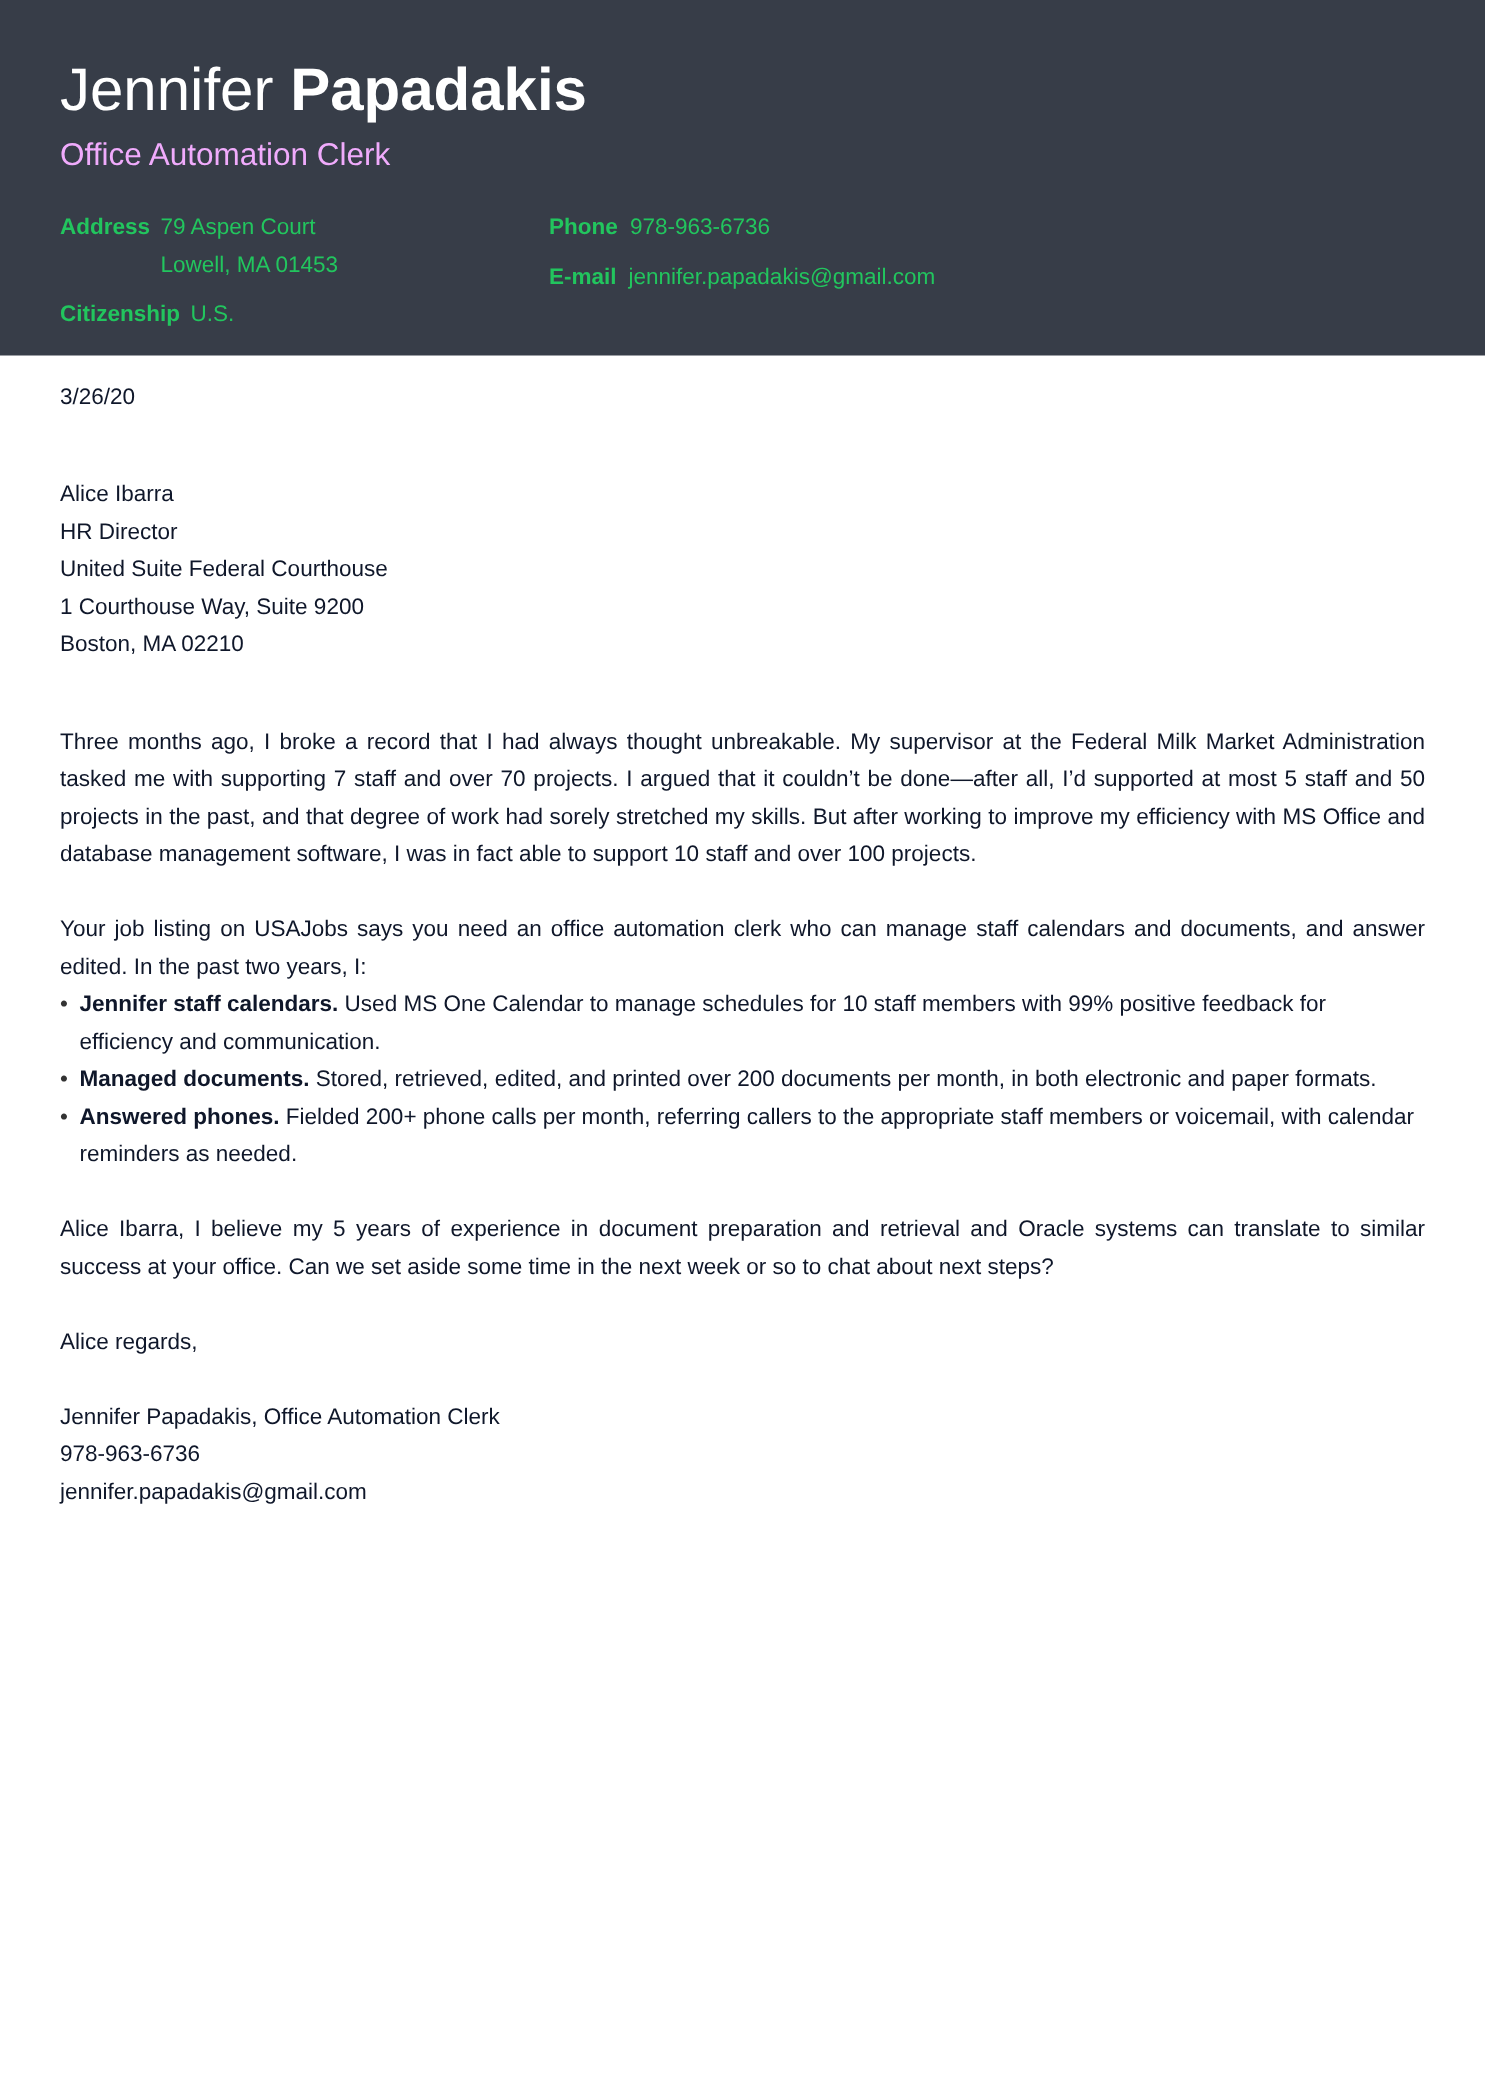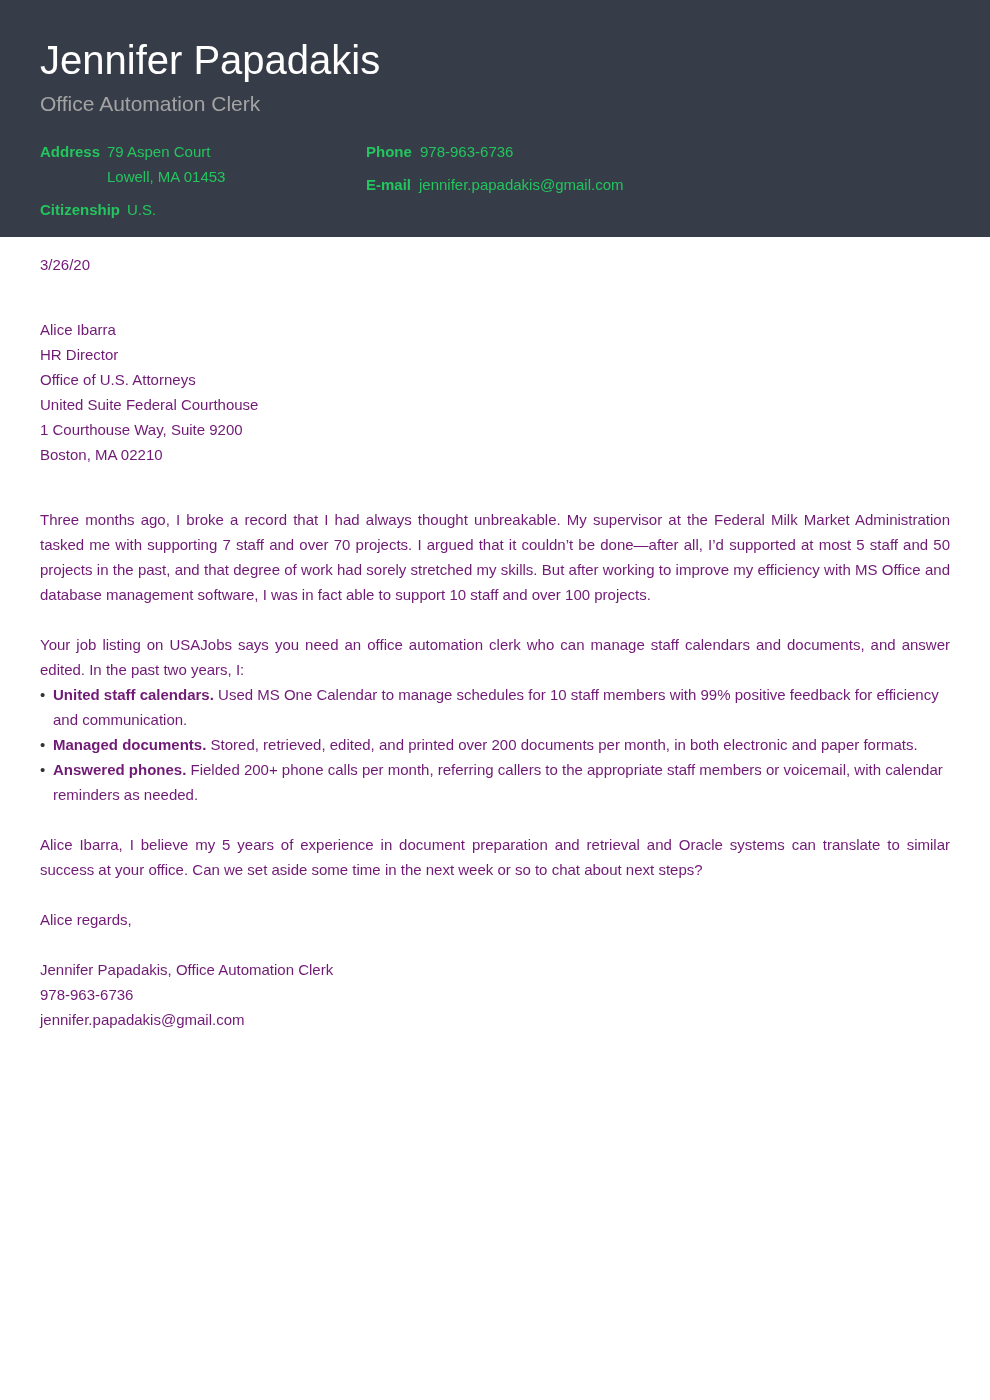--- a/index.html
+++ b/index.html
@@ -7,31 +7,31 @@
     body { font-family: "Liberation Sans", sans-serif; color: #333333; position: relative; overflow: hidden; }
 
     .header {
       position: absolute; left: 0; top: 0; width: 990px; height: 237px;
       background: #373d48; color: #ffffff;
     }
     .name {
       position: absolute; left: 40px; top: 36px;
       font-size: 40px; line-height: 48px; font-weight: normal; color: #ffffff; white-space: nowrap;
     }
-    .name .last { font-weight: normal; }
+    .name .last { font-weight: bold; }
     .job-title {
       position: absolute; left: 40px; top: 90px;
-      font-size: 21px; line-height: 28px; color: #a3a3a3; white-space: nowrap;
+      font-size: 21px; line-height: 28px; color: #f0abfc; white-space: nowrap;
     }
     .contact-label { font-weight: bold; }
     .c { position: absolute; font-size: 15px; line-height: 20px; color: #22c55e; white-space: nowrap; }
 
     .content {
       position: absolute; left: 40px; top: 252px; width: 910px;
-      font-size: 15px; line-height: 25px; color: #701a75;
+      font-size: 15px; line-height: 25px; color: #0f172a;
     }
     .block { margin-bottom: 25px; }
     .gap-40 { margin-bottom: 40px; }
     .justify { text-align: justify; }
     .line { display: block; }
     ul.bullets { list-style: none; }
     ul.bullets li { position: relative; padding-left: 13px; }
     ul.bullets li::before {
       content: "\2022"; position: absolute; left: 0; top: 0; color: #333333;
     }
@@ -57,33 +57,32 @@
   <span class="c contact-label" style="left:366px; top:175px;text-align:center;">E-mail</span>
   <span class="c" style="left:419px; top:175px;">jennifer.papadakis@gmail.com</span>
 </div>
 
 <div class="content">
   <div class="gap-40">3/26/20</div>
 
   <div class="gap-40">
     <span class="line">Alice Ibarra</span>
     <span class="line">HR Director</span>
-    <span class="line">Office of U.S. Attorneys</span>
     <span class="line">United Suite Federal Courthouse</span>
     <span class="line">1 Courthouse Way, Suite 9200</span>
     <span class="line">Boston, MA 02210</span>
   </div>
 
 
   <p class="block justify">Three months ago, I broke a record that I had always thought unbreakable. My supervisor at the Federal Milk Market Administration tasked me with supporting 7 staff and over 70 projects. I argued that it couldn’t be done—after all, I’d supported at most 5 staff and 50 projects in the past, and that degree of work had sorely stretched my skills. But after working to improve my efficiency with MS Office and database management software, I was in fact able to support 10 staff and over 100 projects.</p>
 
   <div class="block">
     <p class="justify">Your job listing on USAJobs says you need an office automation clerk who can manage staff calendars and documents, and answer edited. In the past two years, I:</p>
     <ul class="bullets">
-      <li><b>United staff calendars.</b><span> Used MS One Calendar to manage schedules for 10 staff members with 99% positive feedback for efficiency and communication.</span></li>
+      <li><b>Jennifer staff calendars.</b><span> Used MS One Calendar to manage schedules for 10 staff members with 99% positive feedback for efficiency and communication.</span></li>
       <li><b>Managed documents.</b><span> Stored, retrieved, edited, and printed over 200 documents per month, in both electronic and paper formats.</span></li>
       <li><b>Answered phones.</b><span> Fielded 200+ phone calls per month, referring callers to the appropriate staff members or voicemail, with calendar reminders as needed.</span></li>
     </ul>
   </div>
 
   <p class="block justify">Alice Ibarra, I believe my 5 years of experience in document preparation and retrieval and Oracle systems can translate to similar success at your office. Can we set aside some time in the next week or so to chat about next steps?</p>
 
   <div class="block">Alice regards,</div>
 
   <div>

